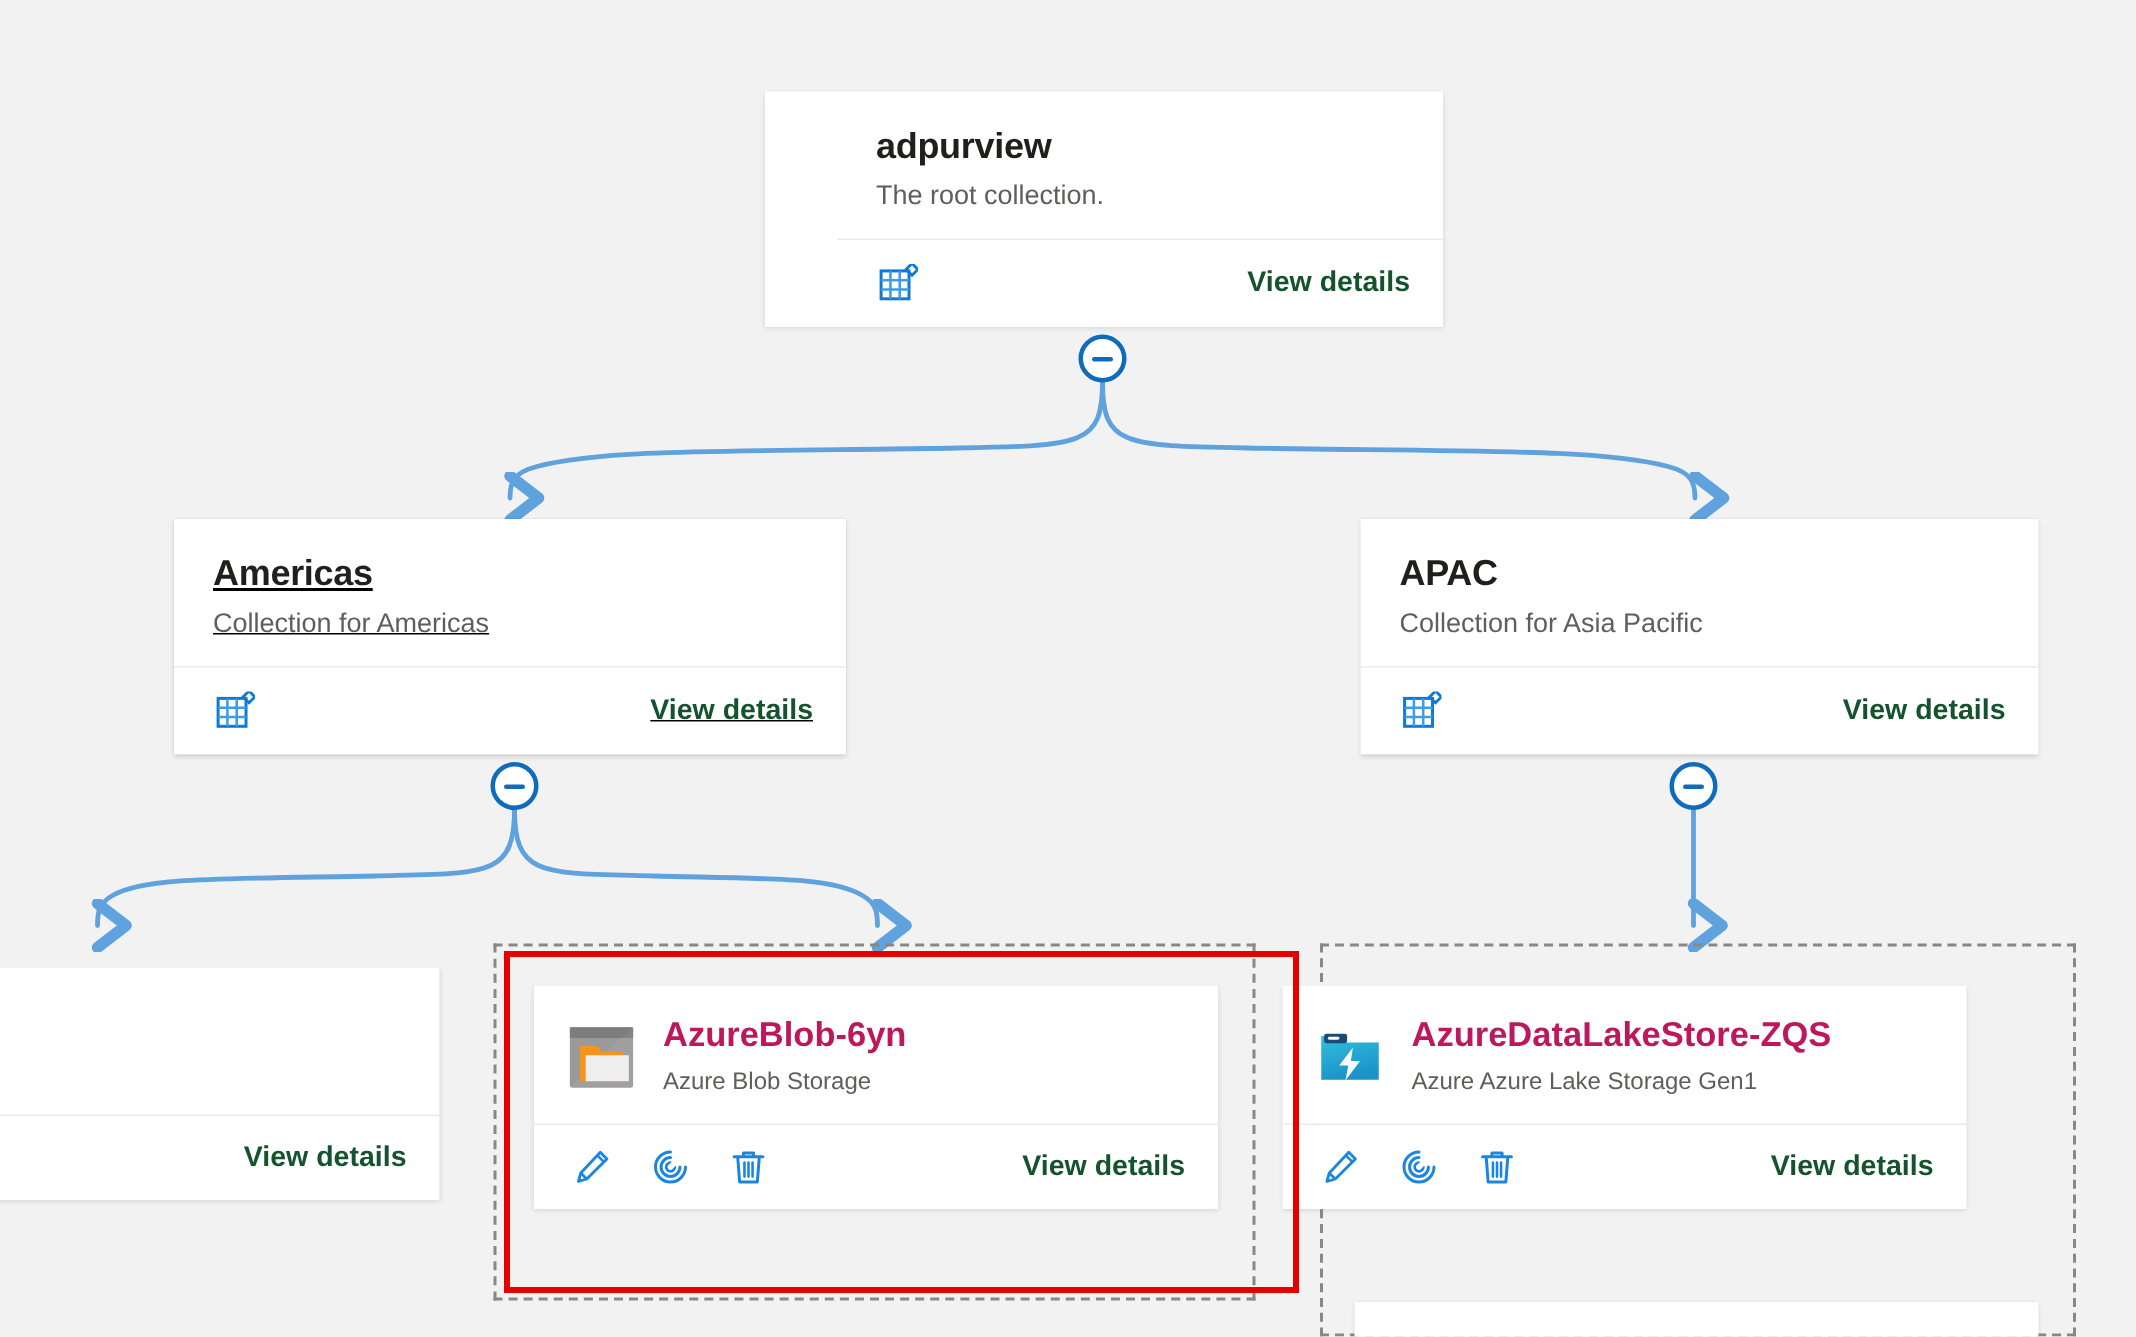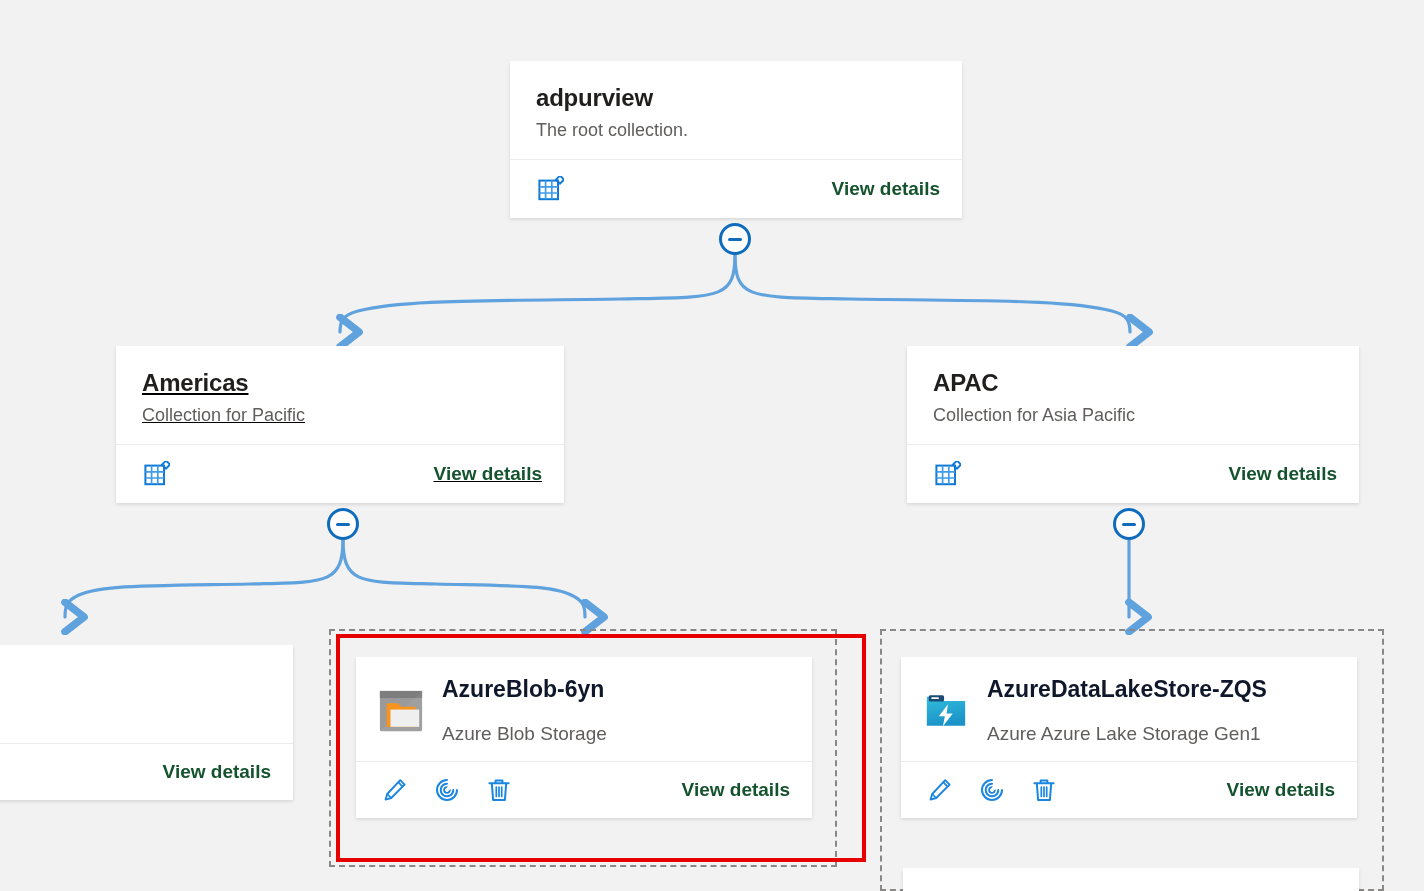--- a/index.html
+++ b/index.html
@@ -86,29 +86,29 @@
   .asset-card .card-body {
     padding: 18px 24px 14px 22px;
     display: flex;
     align-items: center;
     gap: 18px;
   }
   .asset-text { min-width: 0; }
   .asset-title {
     font-size: 23px;
     font-weight: bold;
-    color: #0f172a;
+    color: #be185d;
     line-height: 28px;
     white-space: nowrap;
   }
   .asset-sub {
-    font-size: 19px;
+    font-size: 16px;
     color: #605e5c;
     line-height: 26px;
-    margin-top: 18px;
+    margin-top: 6px;
     white-space: nowrap;
   }
   .asset-card .card-footer {
     padding: 0 22px 0 24px;
     gap: 22px;
     height: 56px;
   }
 
   
   .collapse-toggle {
@@ -170,21 +170,21 @@
 
     <path d="M343,539 C343,585 361,582 436,584 C520,586 555,585 575,597 C584,602 585,608 585,617" fill="none" stroke="#5fa2dd" stroke-width="3.2" stroke-linecap="round" marker-end="url(#arrow)"></path>
 
     <path d="M1129,539 L1129,617" fill="none" stroke="#5fa2dd" stroke-width="3.2" stroke-linecap="round" marker-end="url(#arrow)"></path>
   </svg>
 
   <div class="group-box" style="left:329px; top:629px; width:508px; height:238px;"></div>
 
   <div class="group-box" style="left:880px; top:629px; width:504px; height:262px;"></div>
 
-  <div class="card" style="left:510px; top:61px; width:452px;">
+  <div class="card" style="left:510px; top:61px; width:452px;padding-left:48px;">
     <div class="card-body">
       <div class="card-title">adpurview</div>
       <div class="card-sub">The root collection.</div>
     </div>
     <div class="card-footer">
       <span class="icon-btn">
         <svg width="26" height="26" viewBox="0 0 26 26">
           <rect x="1.4" y="4.6" width="18.6" height="18.6" fill="none" stroke="#0f7ad6" stroke-width="2"></rect>
           <path d="M7.6 4.6 V23.2 M13.8 4.6 V23.2 M1.4 10.8 H20 M1.4 17 H20" stroke="#3f9ce8" stroke-width="1.7" fill="none"></path>
           <rect x="19.2" y="0.8" width="5.6" height="5.6" fill="none" stroke="#0f7ad6" stroke-width="1.9" transform="rotate(45 22 3.6)"></rect>
@@ -192,21 +192,21 @@
       </span>
       <span class="footer-spacer"></span>
       <span class="view-details">View details</span>
     </div>
   </div>
   <div class="collapse-toggle" style="left:719px; top:223px;"></div>
 
   <div class="card" style="left:116px; top:346px; width:448px;text-decoration:underline;">
     <div class="card-body">
       <div class="card-title">Americas</div>
-      <div class="card-sub">Collection for Pacific</div>
+      <div class="card-sub">Collection for Americas</div>
     </div>
     <div class="card-footer">
       <span class="icon-btn">
         <svg width="26" height="26" viewBox="0 0 26 26">
           <rect x="1.4" y="4.6" width="18.6" height="18.6" fill="none" stroke="#0f7ad6" stroke-width="2"></rect>
           <path d="M7.6 4.6 V23.2 M13.8 4.6 V23.2 M1.4 10.8 H20 M1.4 17 H20" stroke="#3f9ce8" stroke-width="1.7" fill="none"></path>
           <rect x="19.2" y="0.8" width="5.6" height="5.6" fill="none" stroke="#0f7ad6" stroke-width="1.9" transform="rotate(45 22 3.6)"></rect>
         </svg>
       </span>
       <span class="footer-spacer"></span>
@@ -287,21 +287,21 @@
           <path d="M10.3 10 V19.4 M13 10 V19.4 M15.7 10 V19.4" stroke="#1a86e0" stroke-width="1.7" stroke-linecap="round"></path>
         </svg>
       </span>
       <span class="footer-spacer"></span>
       <span class="view-details">View details</span>
     </div>
   </div>
 
   <div class="highlight-box" style="left:336px; top:634px; width:530px; height:228px;"></div>
 
-  <div class="card asset-card" style="left:901px; top:657px; width:456px;">
+  <div class="card asset-card" style="left:855px; top:657px; width:456px;">
     <div class="card-body">
       <span>
         <svg class="asset-icon" viewBox="0 0 48 48">
           <defs>
             <linearGradient id="adlsGrad" x1="0" y1="0" x2="0.3" y2="1">
               <stop offset="0" stop-color="#32bedd"></stop>
               <stop offset="1" stop-color="#1b93c8"></stop>
             </linearGradient>
           </defs>
           <path d="M4 9 h14 l4 4.5 h22 v26 h-40 z" fill="url(#adlsGrad)"></path>

